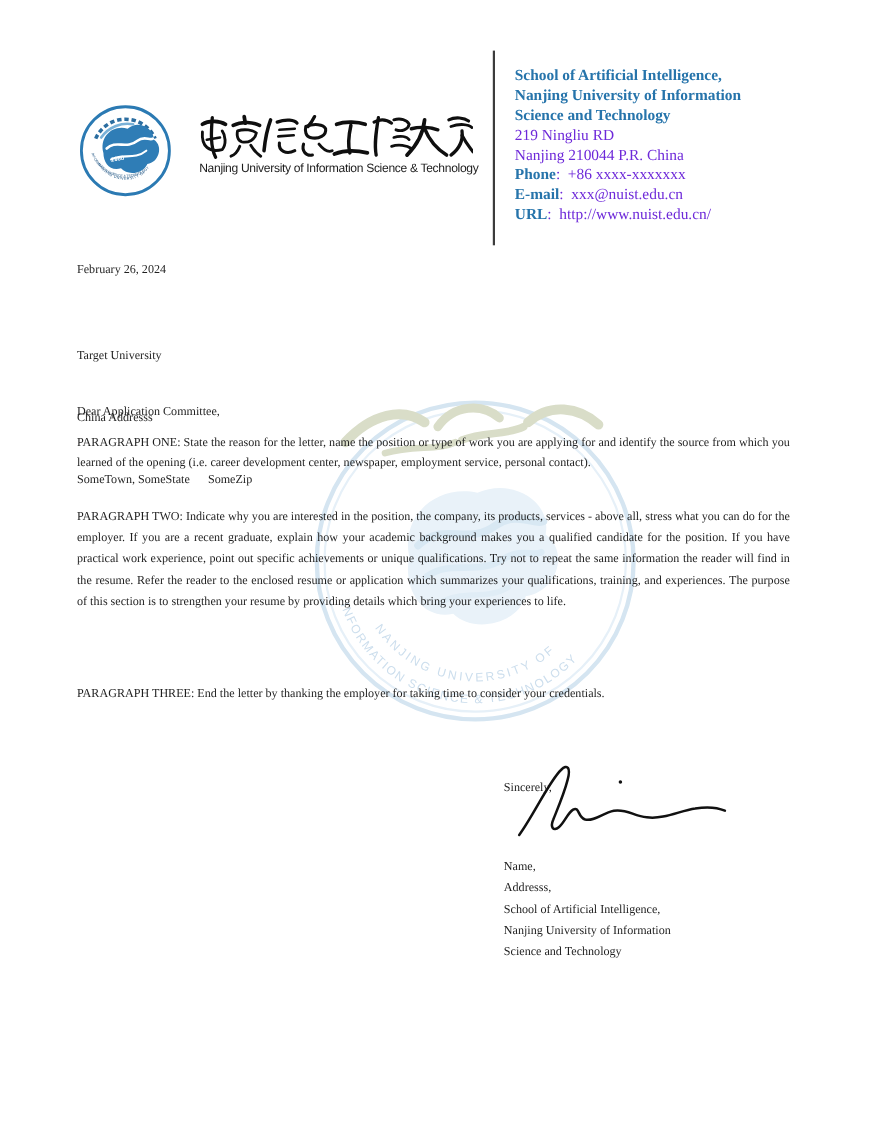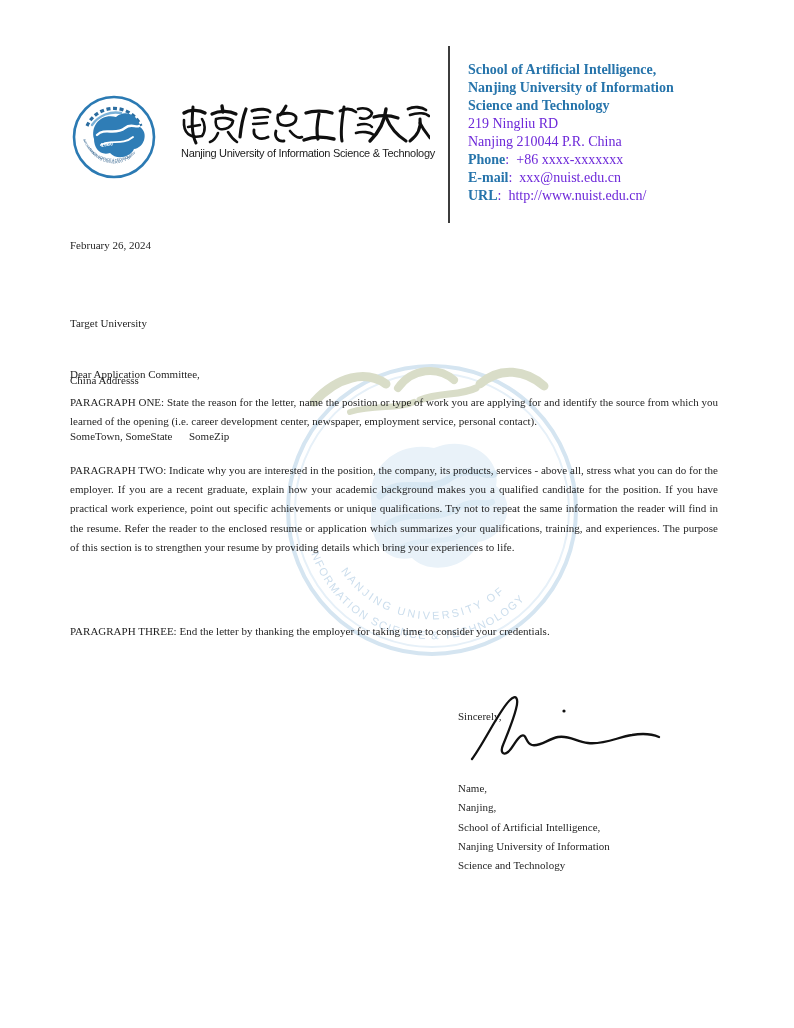--- a/index.html
+++ b/index.html
@@ -165,19 +165,19 @@
 
   <div class="abs txt closing">Sincerely,</div>
 
   <svg class="abs signature" viewBox="0 0 200 72">
     <path d="M6,64 C18,48 34,14 44,5 C50,-1 53,3 50,14 C47,26 41,40 37,50 C34,57 37,61 42,57 C47,53 50,44 55,41 C61,38 59,48 66,50 C74,52 82,44 92,42 C104,40 110,47 122,48 C138,50 152,42 166,40 C178,38 186,39 193,42" fill="none" stroke="#111111" stroke-width="2.3" stroke-linecap="round"></path>
     <circle cx="98" cy="16" r="1.6" fill="#111111"></circle>
   </svg>
 
   <div class="abs txt sig-block">
     <div class="nowrap">Name,</div>
-    <div class="nowrap">Nanjing,</div>
+    <div class="nowrap">Addresss,</div>
     <div class="nowrap">School of Artificial Intelligence,</div>
     <div class="nowrap">Nanjing University of Information</div>
     <div class="nowrap">Science and Technology</div>
   </div>
 
 </div>
 
 </body></html>

